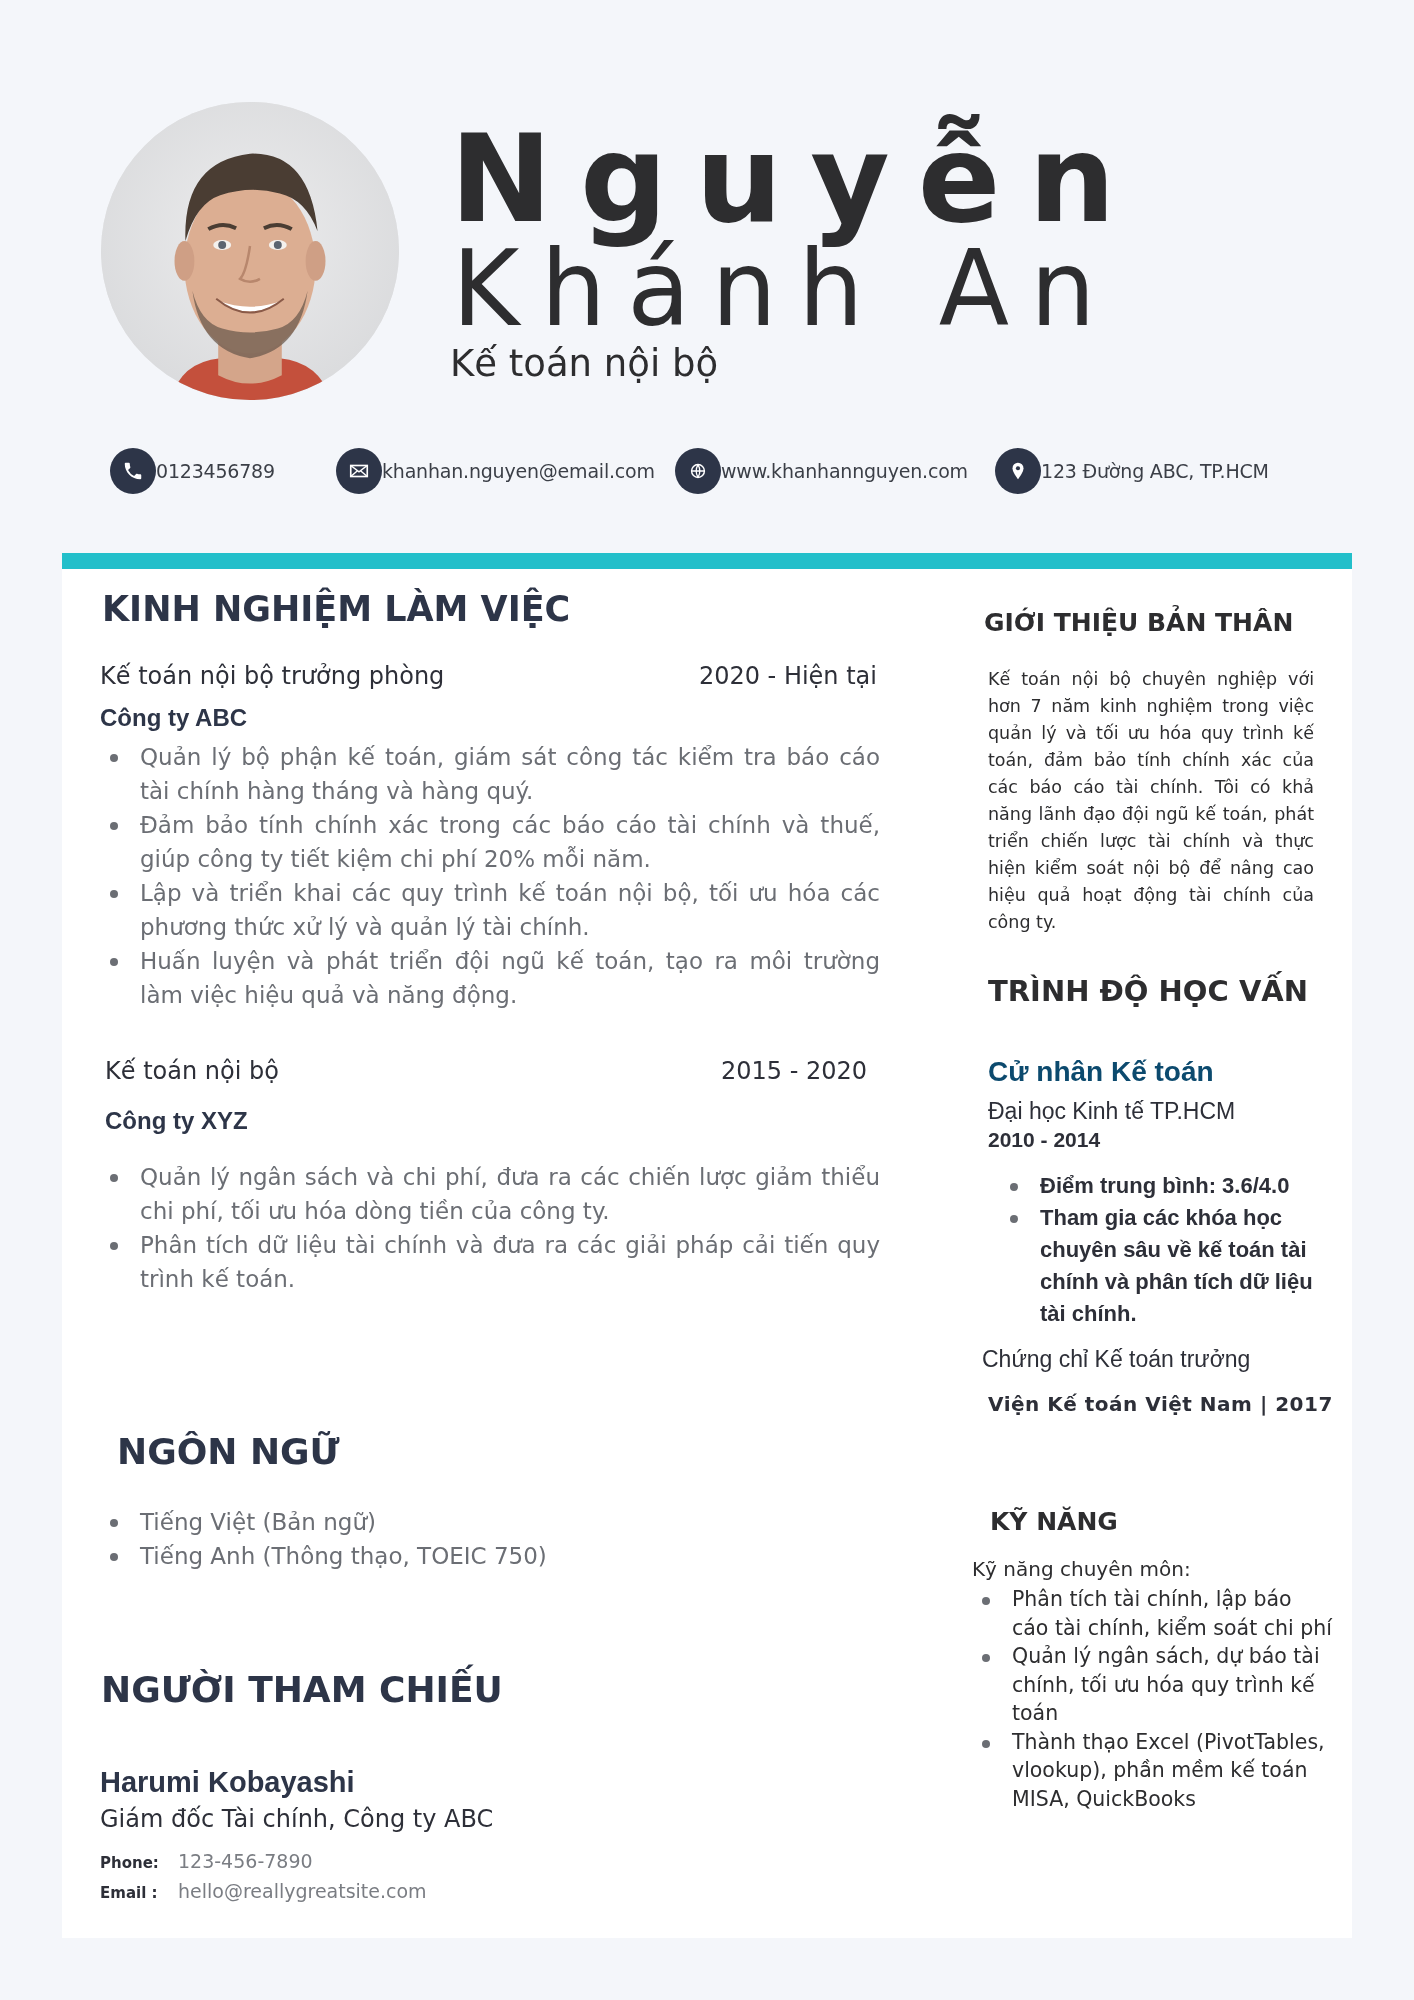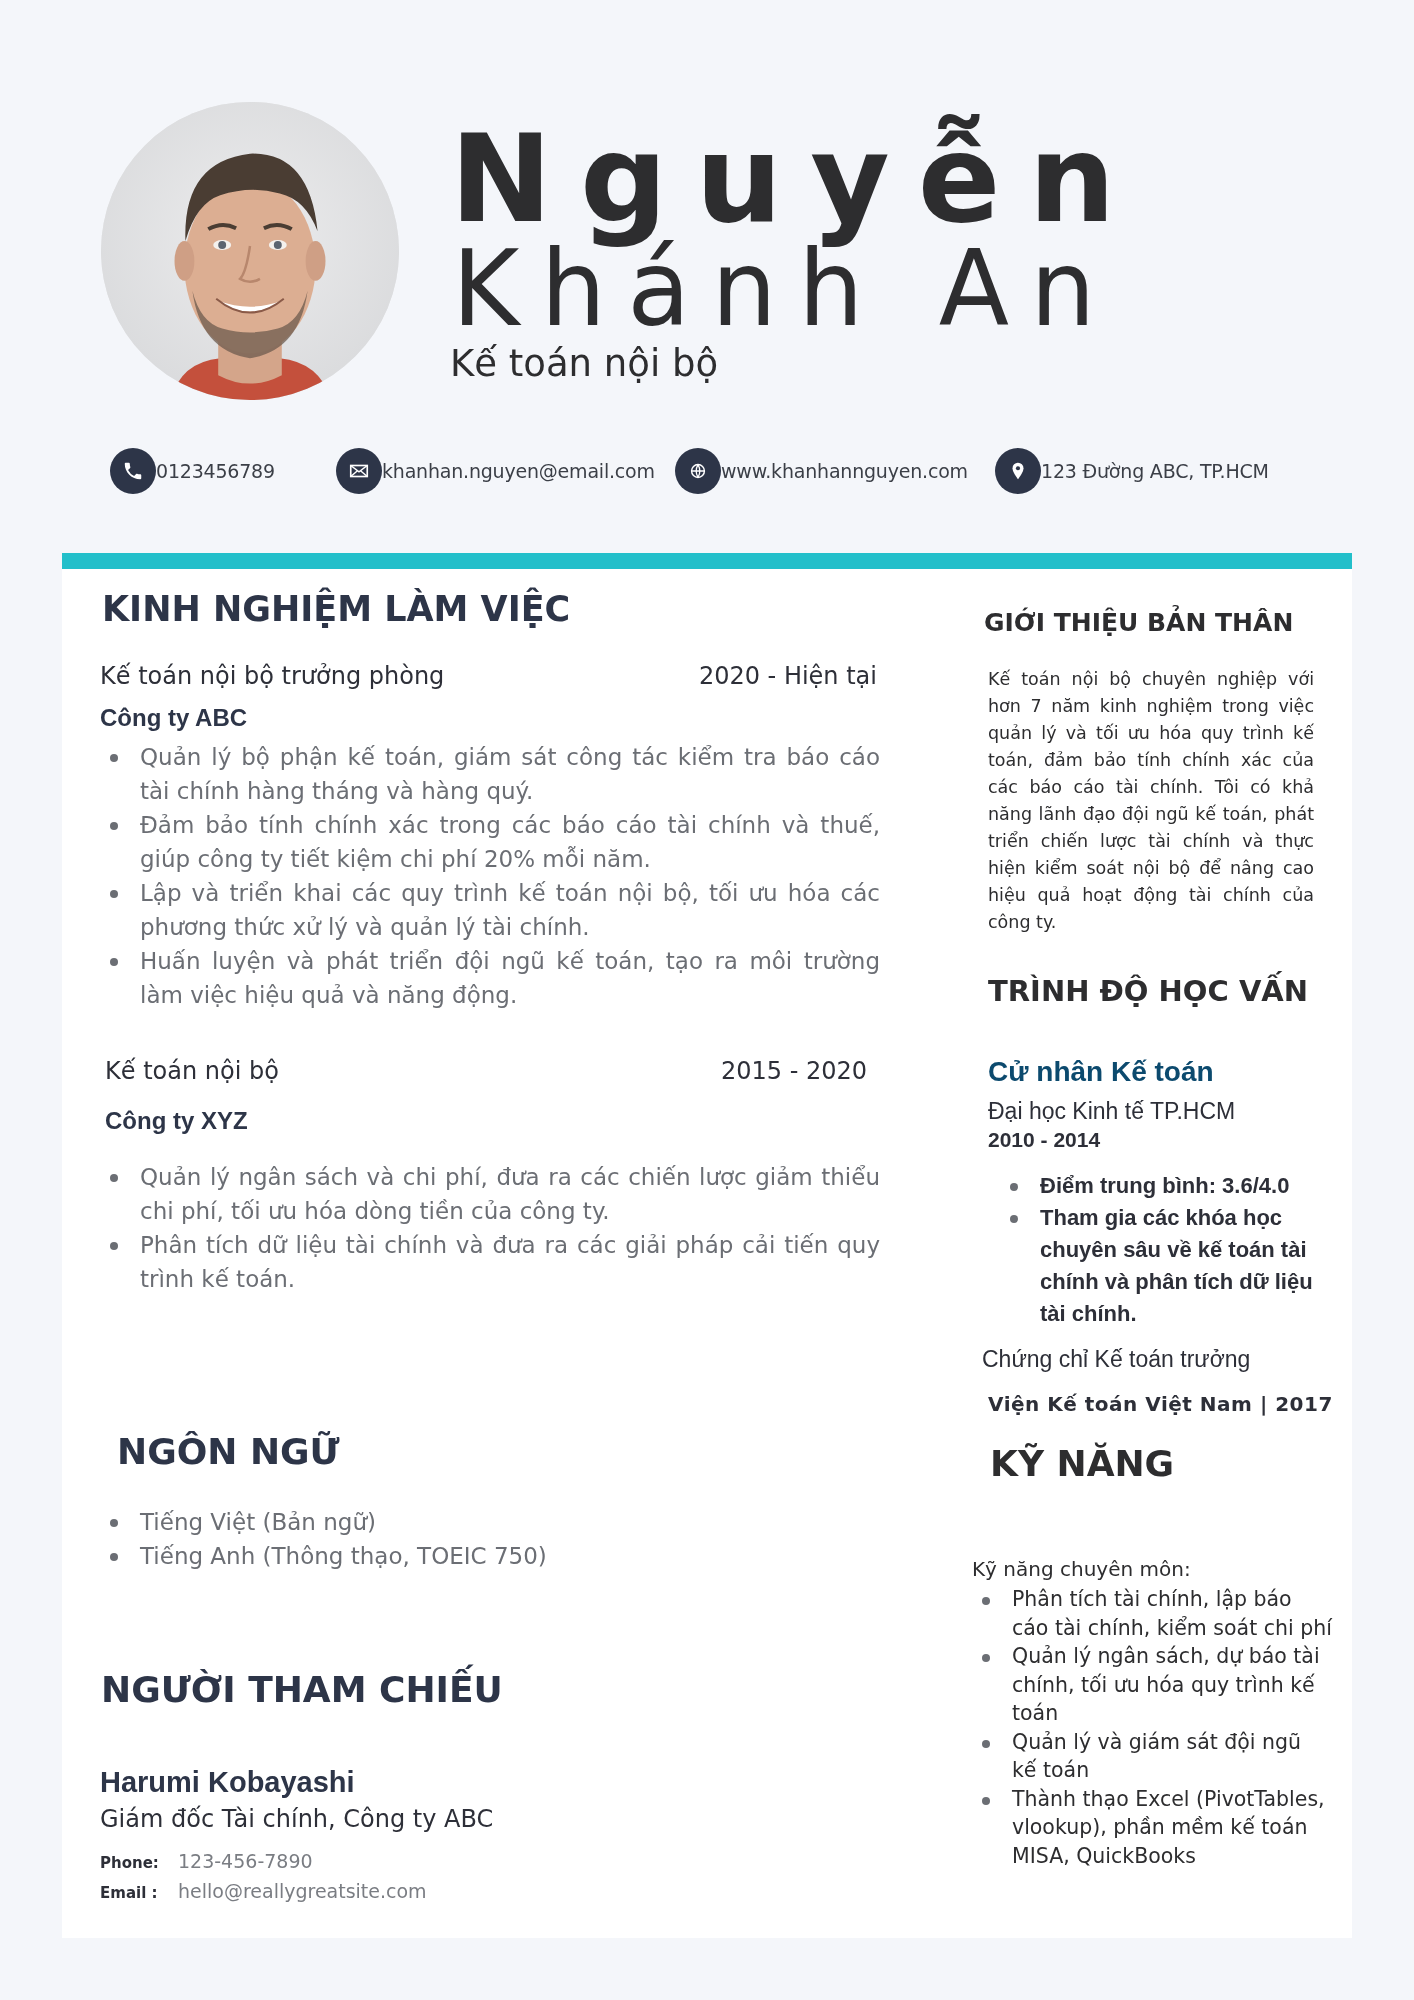--- a/index.html
+++ b/index.html
@@ -185,20 +185,19 @@
 <div class="edu-degree">Cử nhân Kế toán</div>
 <div class="edu-school">Đại học Kinh tế TP.HCM</div>
 <div class="edu-years">2010 - 2014</div>
 <ul class="bul edu-list" style="top:1170px;">
   <li>Điểm trung bình: 3.6/4.0</li>
   <li>Tham gia các khóa học chuyên sâu về kế toán tài chính và phân tích dữ liệu tài chính.</li>
 </ul>
 <div class="cert-name">Chứng chỉ Kế toán trưởng</div>
 <div class="cert-org">Viện Kế toán Việt Nam | 2017</div>
 
-<div class="h-side" style="left:990px; top:1446px; font-size:36px;">KỸ NĂNG</div>
+<div class="h-side" style="left:990px; top:1509px; font-size:25px;">KỸ NĂNG</div>
 <div class="skills-intro">Kỹ năng chuyên môn:</div>
 <ul class="bul skills-list">
   <li>Phân tích tài chính, lập báo cáo tài chính, kiểm soát chi phí</li>
   <li>Quản lý ngân sách, dự báo tài chính, tối ưu hóa quy trình kế toán</li>
-  <li>Quản lý và giám sát đội ngũ kế toán</li>
   <li>Thành thạo Excel (PivotTables, vlookup), phần mềm kế toán MISA, QuickBooks</li>
 </ul>
 
 </body></html>

